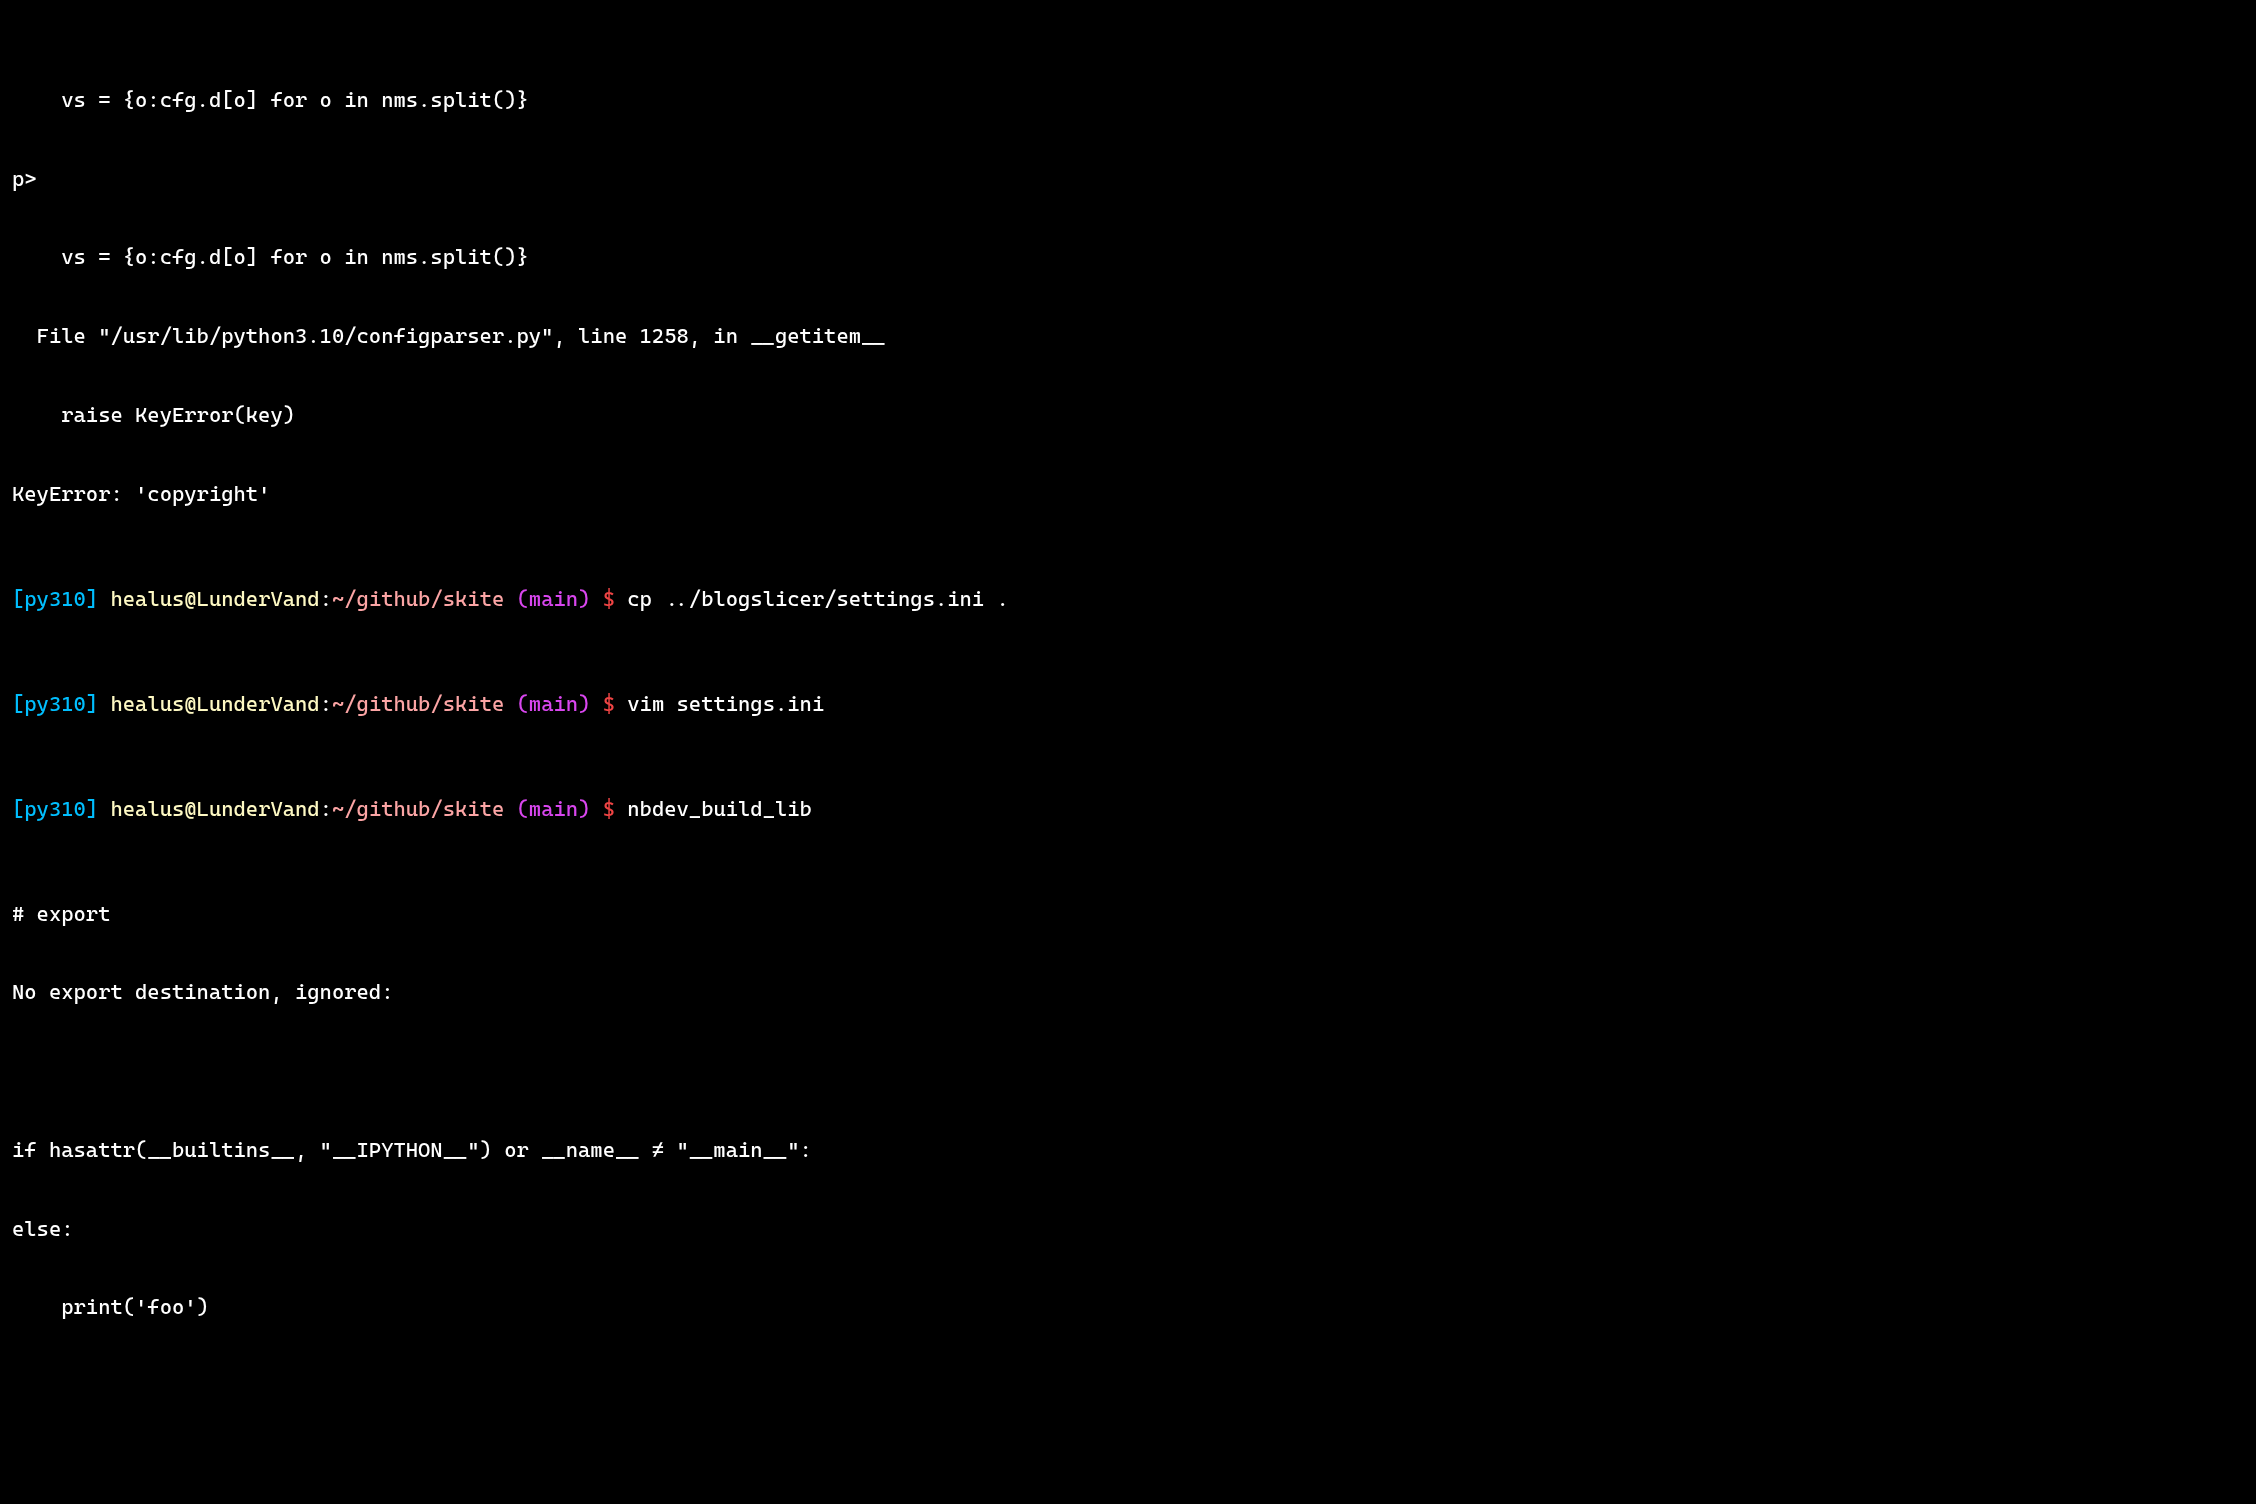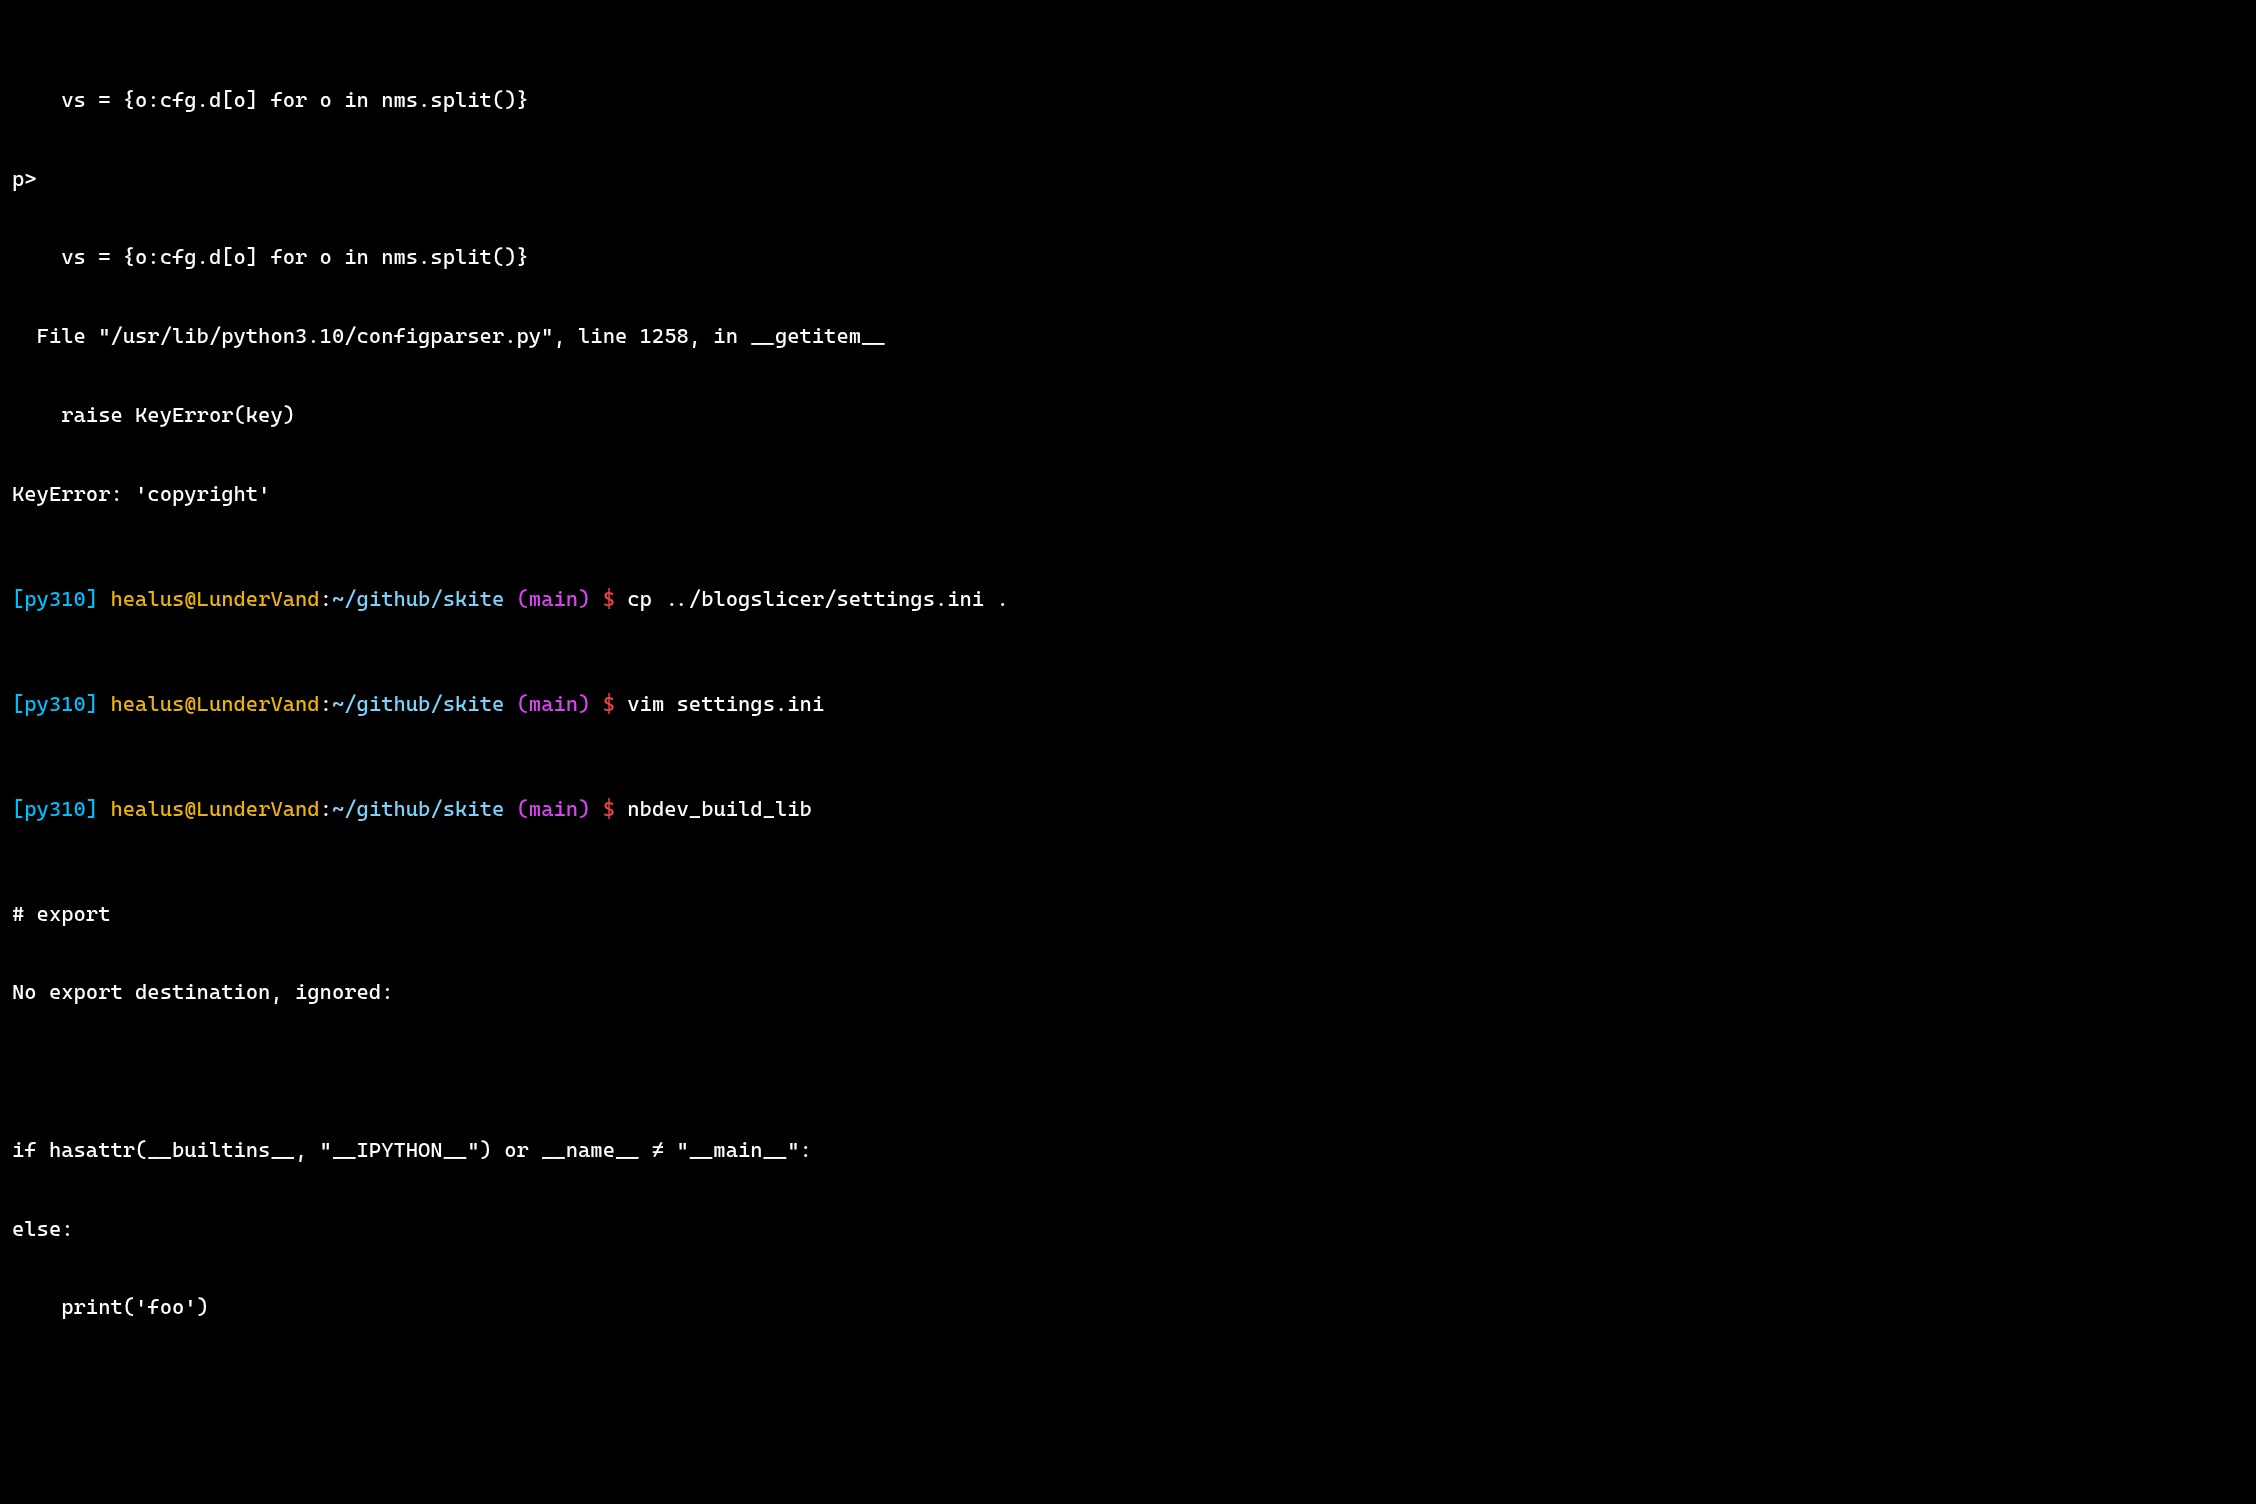--- a/index.html
+++ b/index.html
@@ -18,22 +18,22 @@
   .terminal {
     padding: 8px 12px;
     white-space: pre;
   }
   .line {
     display: block;
     min-height: 1.25em;
   }
   .c-white   { color: #ffffff; }
   .c-cyan    { color: #00bfff; }
-  .c-green   { color: #eab308; text-align: center; }
-  .c-yellow  { color: #7dd3fc; margin-top: 10px; }
+  .c-green   { color: #fef9c3; text-align: center; }
+  .c-yellow  { color: #fca5a5; margin-top: 10px; }
   .c-magenta { color: #d946ef; }
   .c-red     { color: #ef4444; }
 </style>
 </head>
 <body>
 
 <div class="terminal">
 
   <span class="line">    vs = {o:cfg.d[o] for o in nms.split()}</span>
   <span class="line">p&gt;</span>

